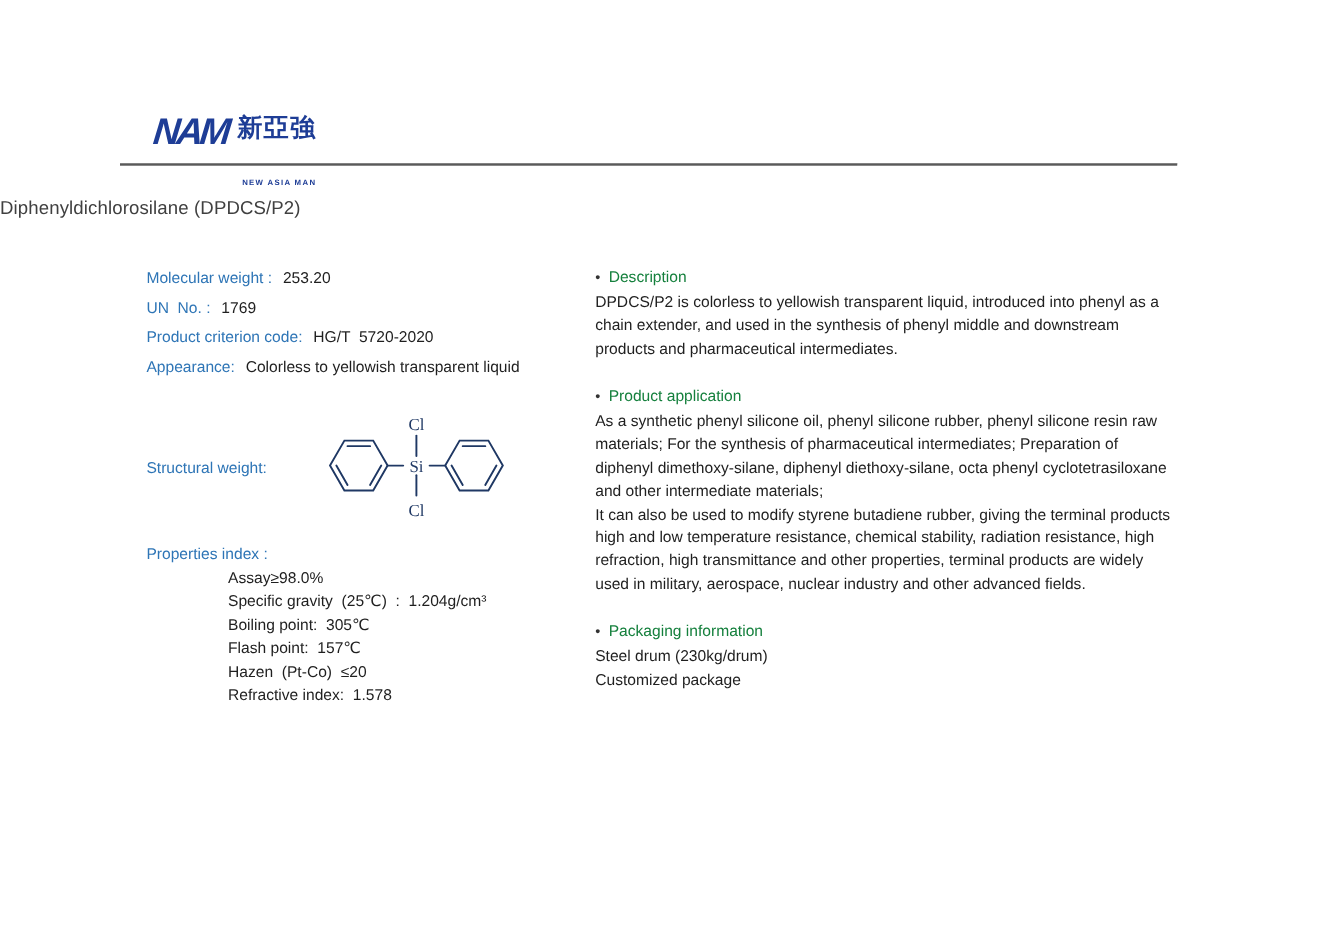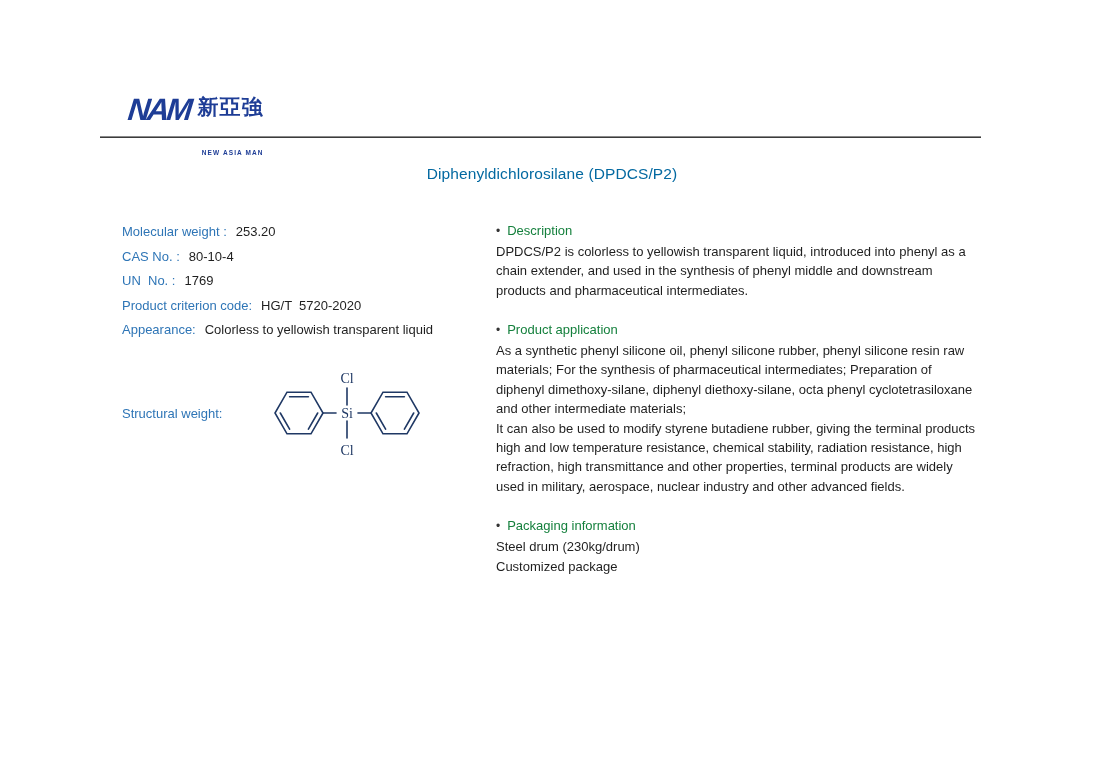--- a/index.html
+++ b/index.html
@@ -21,21 +21,21 @@
     transform:skewX(-6deg); line-height:28px;
   }
   .logo-cn-block { margin-left:8px; display:flex; flex-direction:column;gap:31px; }
   .logo-chinese { font-size:21px; font-weight:bold; color:#1e3d96; line-height:22px; letter-spacing:1px; }
   .logo-subtext { font-size:6.5px; font-weight:bold; color:#1e3d96; letter-spacing:1.1px; line-height:7px; text-align:right; }
   .header-rule { position:absolute; left:100px; top:136px; width:881px; height:2px; background:#3b3b3b; border-top:1px solid #8a8a8a; }
 
   
   .page-title {
     position:absolute; left:0; right:0; top:165px;
-    text-align:center; font-size:15.5px; color:#0369a1; letter-spacing:0.1px;
+    text-align:left; font-size:15.5px; color:#404040; letter-spacing:0.1px;
   }
 
   
   .left-col { position:absolute; left:122px; top:220px; width:374px; font-size:13px; }
   .info-row { display:flex; align-items:baseline; line-height:24.6px; white-space:pre; }
   .info-label { color:#2e75b6; }
   .info-value { color:#1f1f1f; margin-left:9px; }
   sub.fsub { font-size:9px; vertical-align:-3px; line-height:0; }
 
   .structure-row { display:flex; align-items:center; margin-top:24px; }
@@ -73,24 +73,20 @@
   <div class="page-title">Diphenyldichlorosilane (DPDCS/P2)</div>
 
   <div class="left-col">
 
 
     <div class="info-row">
       <span class="info-label">Molecular weight :</span>
       <span class="info-value">253.20</span>
     </div>
     <div class="info-row">
-      <span class="info-label">CAS No. :</span>
-      <span class="info-value">80-10-4</span>
-    </div>
-    <div class="info-row">
       <span class="info-label">UN  No. :</span>
       <span class="info-value">1769</span>
     </div>
     <div class="info-row">
       <span class="info-label">Product criterion code:</span>
       <span class="info-value">HG/T  5720-2020</span>
     </div>
     <div class="info-row">
       <span class="info-label">Appearance:</span>
       <span class="info-value">Colorless to yellowish transparent liquid</span>
@@ -120,20 +116,31 @@
         <line x1="82" y1="54" x2="82" y2="71"></line>
 
         <g fill="#1F3864" stroke="none" font-family="'Liberation Serif','DejaVu Serif',serif" font-size="14" text-anchor="middle">
           <text x="82" y="16">Cl</text>
           <text x="82" y="51">Si</text>
           <text x="82" y="88">Cl</text>
         </g>
       </svg>
     </div>
 
+    <div class="props-block">
+      <div class="props-label">Properties index :</div>
+      <div class="props-list">
+        <div class="prop-item">Assay≥98.0%</div>
+        <div class="prop-item">Specific gravity  (25℃)  :  1.204g/cm³</div>
+        <div class="prop-item">Boiling point:  305℃</div>
+        <div class="prop-item">Flash point:  157℃</div>
+        <div class="prop-item">Hazen  (Pt-Co)  ≤20</div>
+        <div class="prop-item">Refractive index:  1.578</div>
+      </div>
+    </div>
   </div>
 
   <div class="right-col">
 
     <div class="section">
       <div class="section-header">
         <span class="section-bullet">•</span>
         <span class="section-title">Description</span>
       </div>
       <div class="section-paragraph">DPDCS/P2 is colorless to yellowish transparent liquid, introduced into phenyl as a chain extender, and used in the synthesis of phenyl middle and downstream products and pharmaceutical intermediates.</div>

